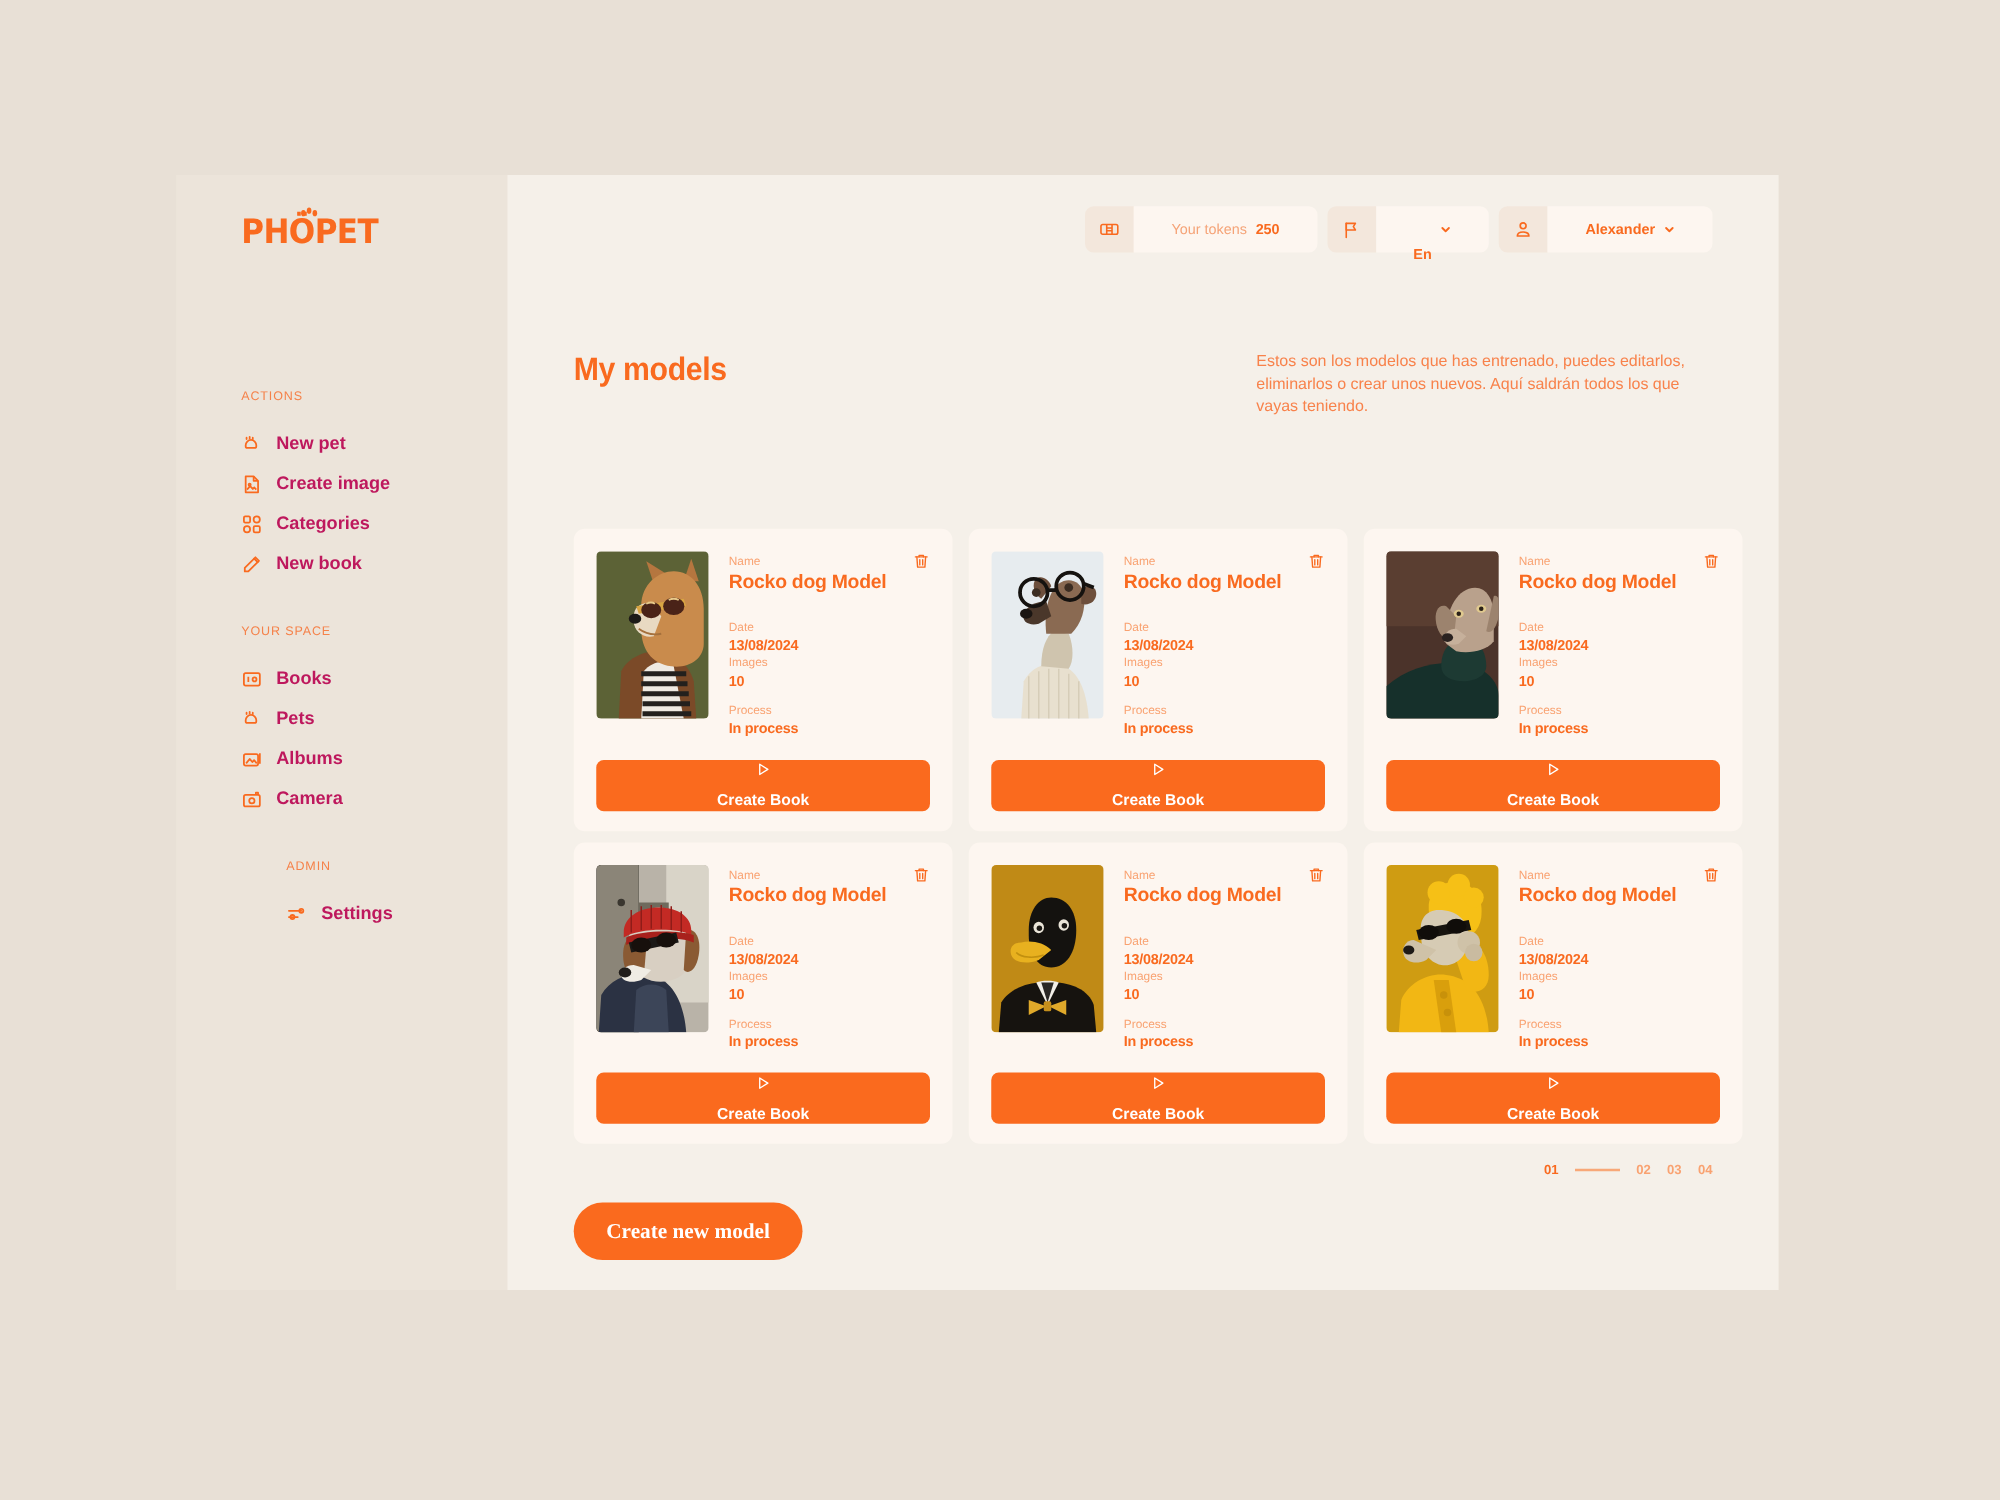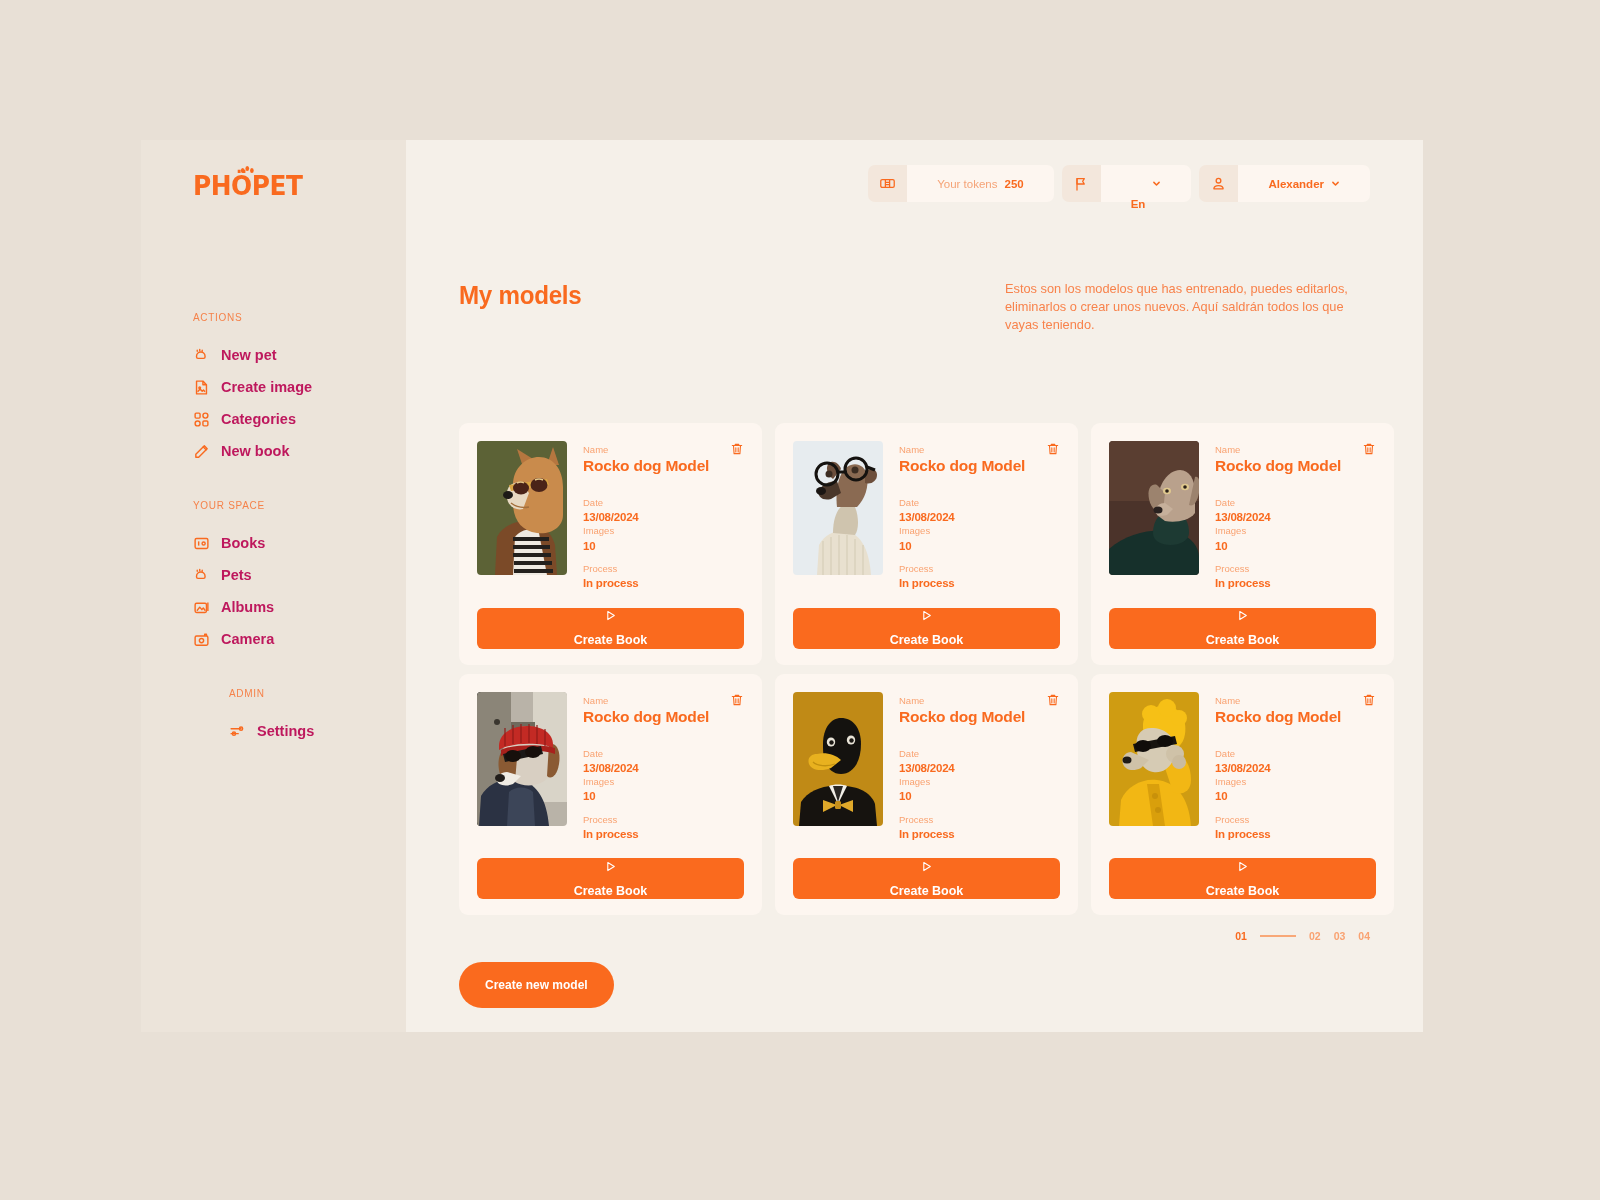--- a/index.html
+++ b/index.html
@@ -222,24 +222,24 @@
 
   .create-new {
     position: absolute;
     left: 53px; top: 822px;
     height: 46px;
     padding: 0 26px;
     background: #fa6a1e;
     color: #fff;
     border: none;
     border-radius: 24px;
-    font-size: 12px;
+    font-size: 17px;
     font-weight: bold;
     cursor: pointer;
-    font-family: Liberation Sans, sans-serif;
+    font-family: Liberation Serif, serif;
   }
 </style>
 </head>
 <body>
 
 <div class="app">
 
   <aside class="sidebar">
     <div class="logo">
       <span>PHÖPET</span>

